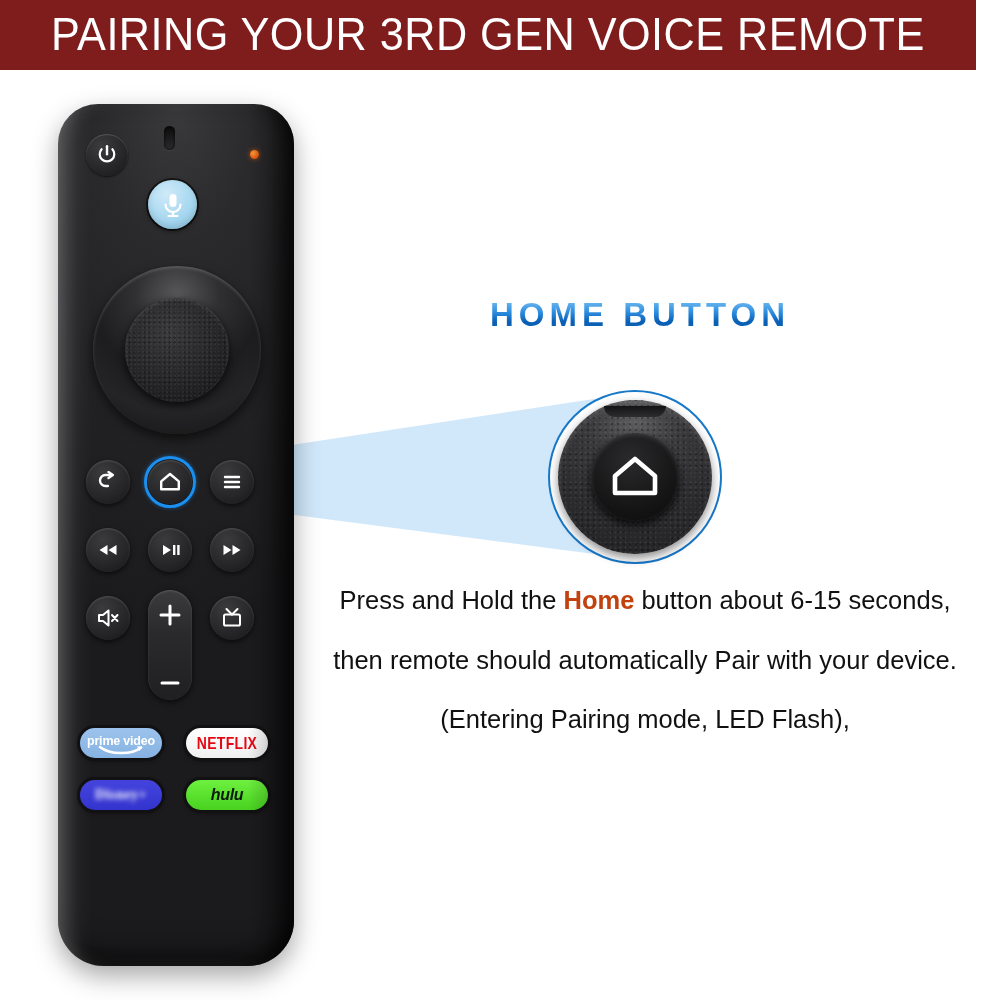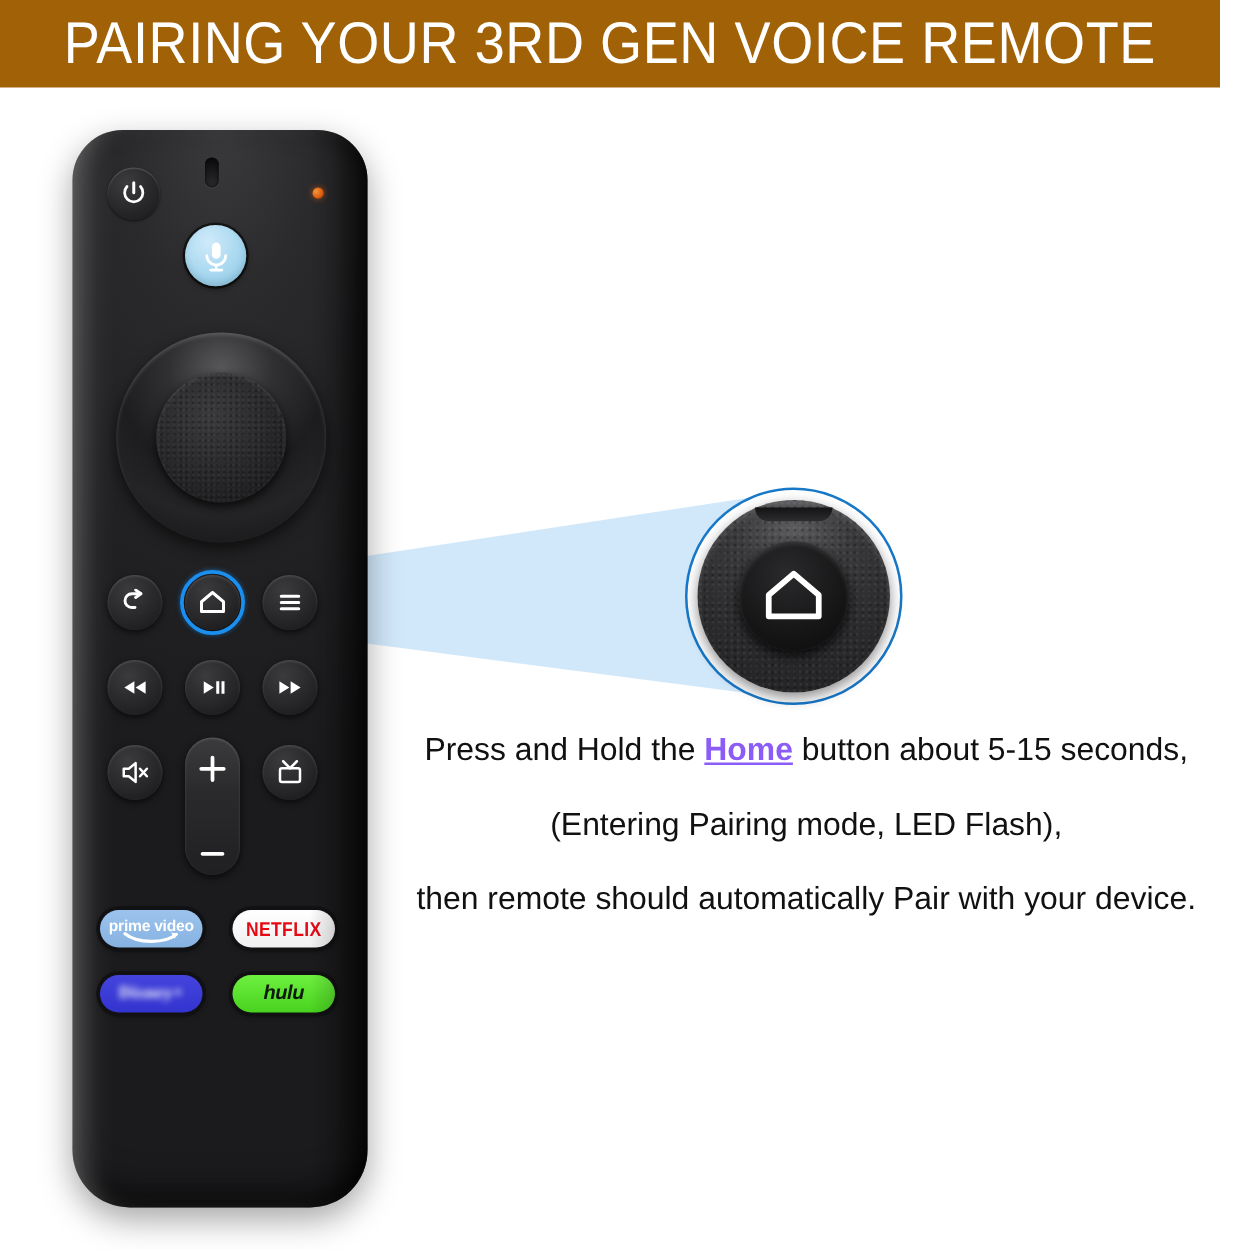--- a/index.html
+++ b/index.html
@@ -8,21 +8,21 @@
     background:#ffffff;
     font-family:"Liberation Sans",sans-serif;
     overflow:hidden;
     position:relative;
   }
   #stage{position:relative;width:1000px;height:1000px;overflow:hidden;background:#fff;}
 
   
   .titlebar{
     position:absolute;left:0;top:0;width:976px;height:70px;
-    background:#a16207;
+    background:#7f1d1d;
     display:flex;align-items:center;justify-content:center;
     overflow:hidden;
   }
   .titlebar .txt{
     color:#fff;
     font-family:"Liberation Sans",sans-serif;
     font-size:47px;
     font-weight:400;
     letter-spacing:0.5px;
     transform:scaleX(0.92);
@@ -219,21 +219,21 @@
   
   .instructions{
     position:absolute;left:300px;top:588px;width:690px;
     text-align:center;
     font-family:"Liberation Sans",sans-serif;
     font-size:25.5px;color:#111;
     line-height:1;
   }
   .instructions p{margin:0 0 34px 0;white-space:nowrap;}
   .instructions p:last-child{margin-bottom:0;}
-  .hl-home{color:#8b5cf6;font-weight:700;text-decoration:underline;}
+  .hl-home{color:#c2410c;font-weight:700;}
 </style>
 </head>
 <body>
 
 <div id="stage">
 
   <div class="titlebar">
     <div class="txt">PAIRING YOUR 3RD GEN VOICE REMOTE</div>
   </div>
 
@@ -345,31 +345,32 @@
 
     <div class="app app-disney">
       <span class="disney-label">Disney+</span>
     </div>
 
     <div class="app app-hulu">
       <span class="hulu-label">hulu</span>
     </div>
   </div>
 
+  <div class="callout-title">HOME BUTTON</div>
 
   <div class="magnifier">
     <div class="mag-disc">
       <div class="mag-notch"></div>
       <div class="mag-core">
         <svg width="52" height="46" viewBox="0 0 52 46">
           <path d="M6 22 L 26 5 L 46 22 L 46 39 L 6 39 Z" stroke="#ffffff" stroke-width="4.6" fill="none" stroke-linejoin="round"></path>
         </svg>
       </div>
     </div>
   </div>
 
   <div class="instructions">
-    <p><span>Press and Hold the </span><span class="hl-home">Home</span><span> button about 5-15 seconds,</span></p>
+    <p><span>Press and Hold the </span><span class="hl-home">Home</span><span> button about 6-15 seconds,</span></p>
+    <p>then remote should automatically Pair with your device.</p>
     <p>(Entering Pairing mode, LED Flash),</p>
-    <p>then remote should automatically Pair with your device.</p>
   </div>
 
 </div>
 
 </body></html>

